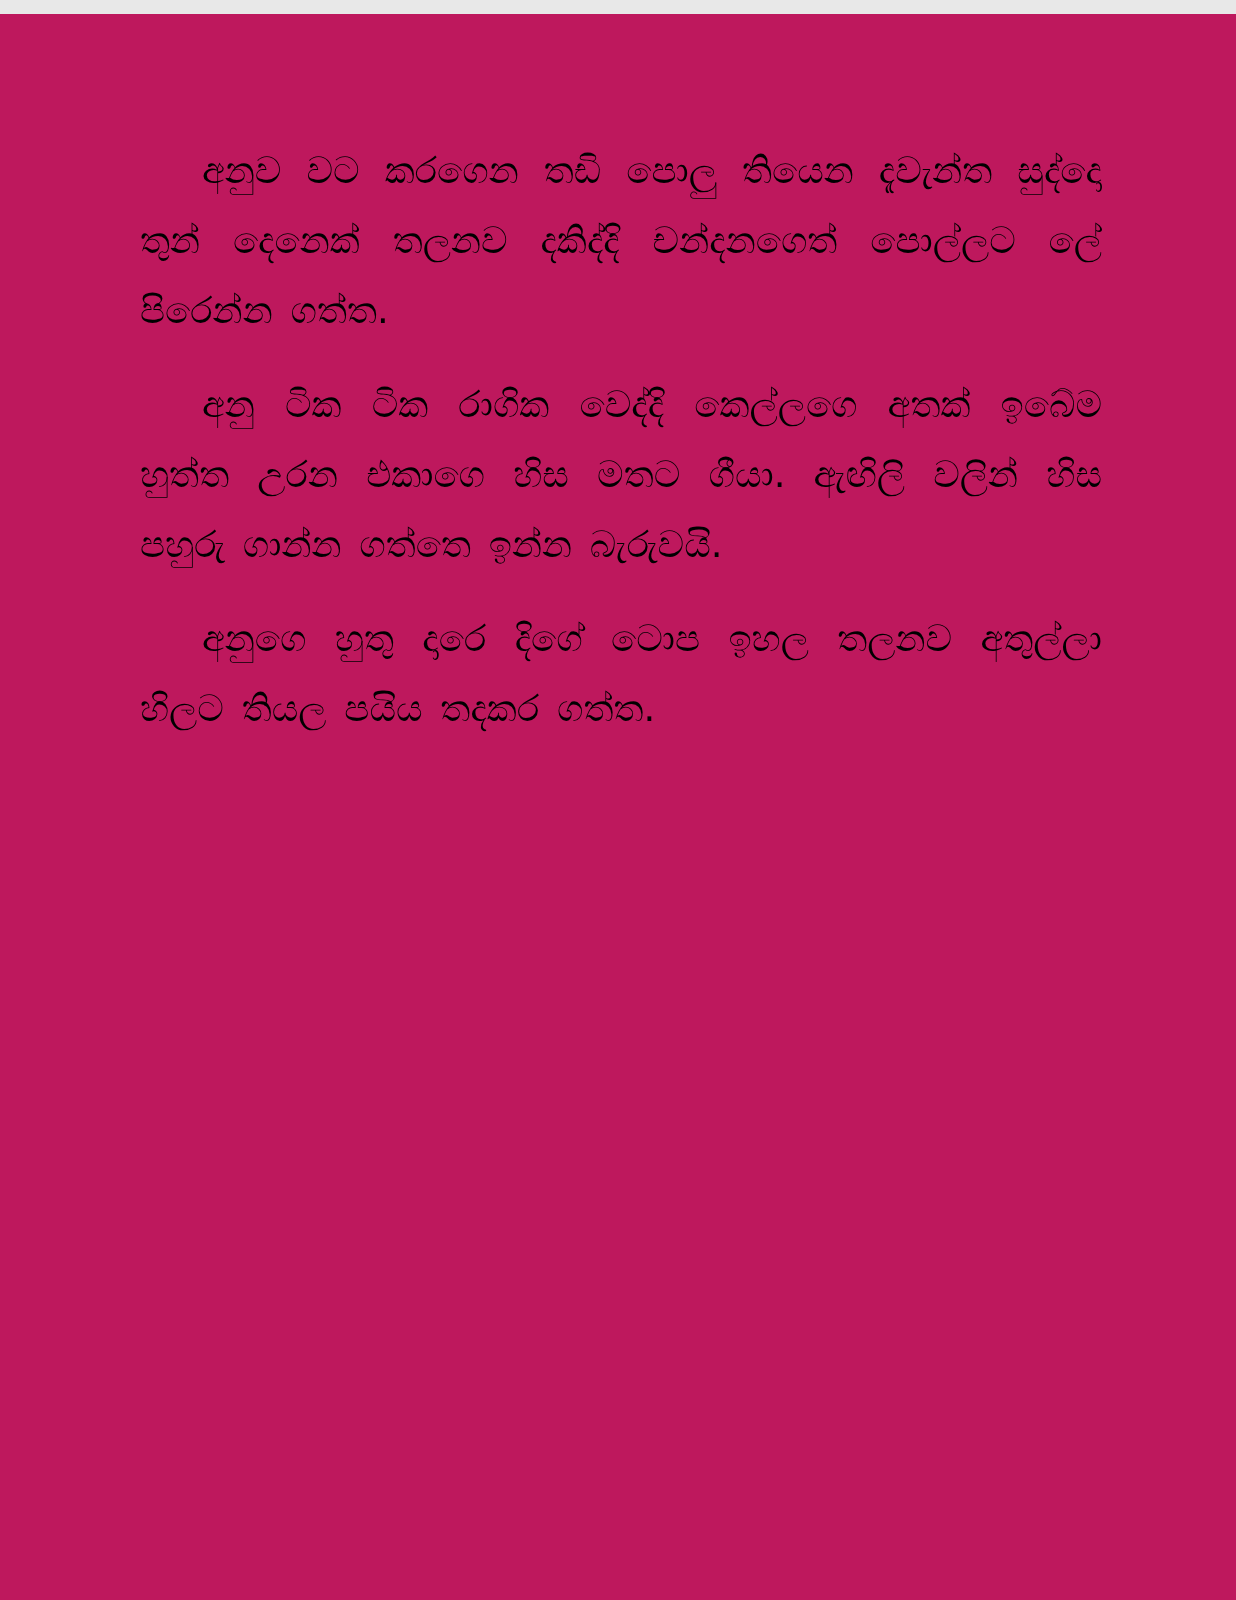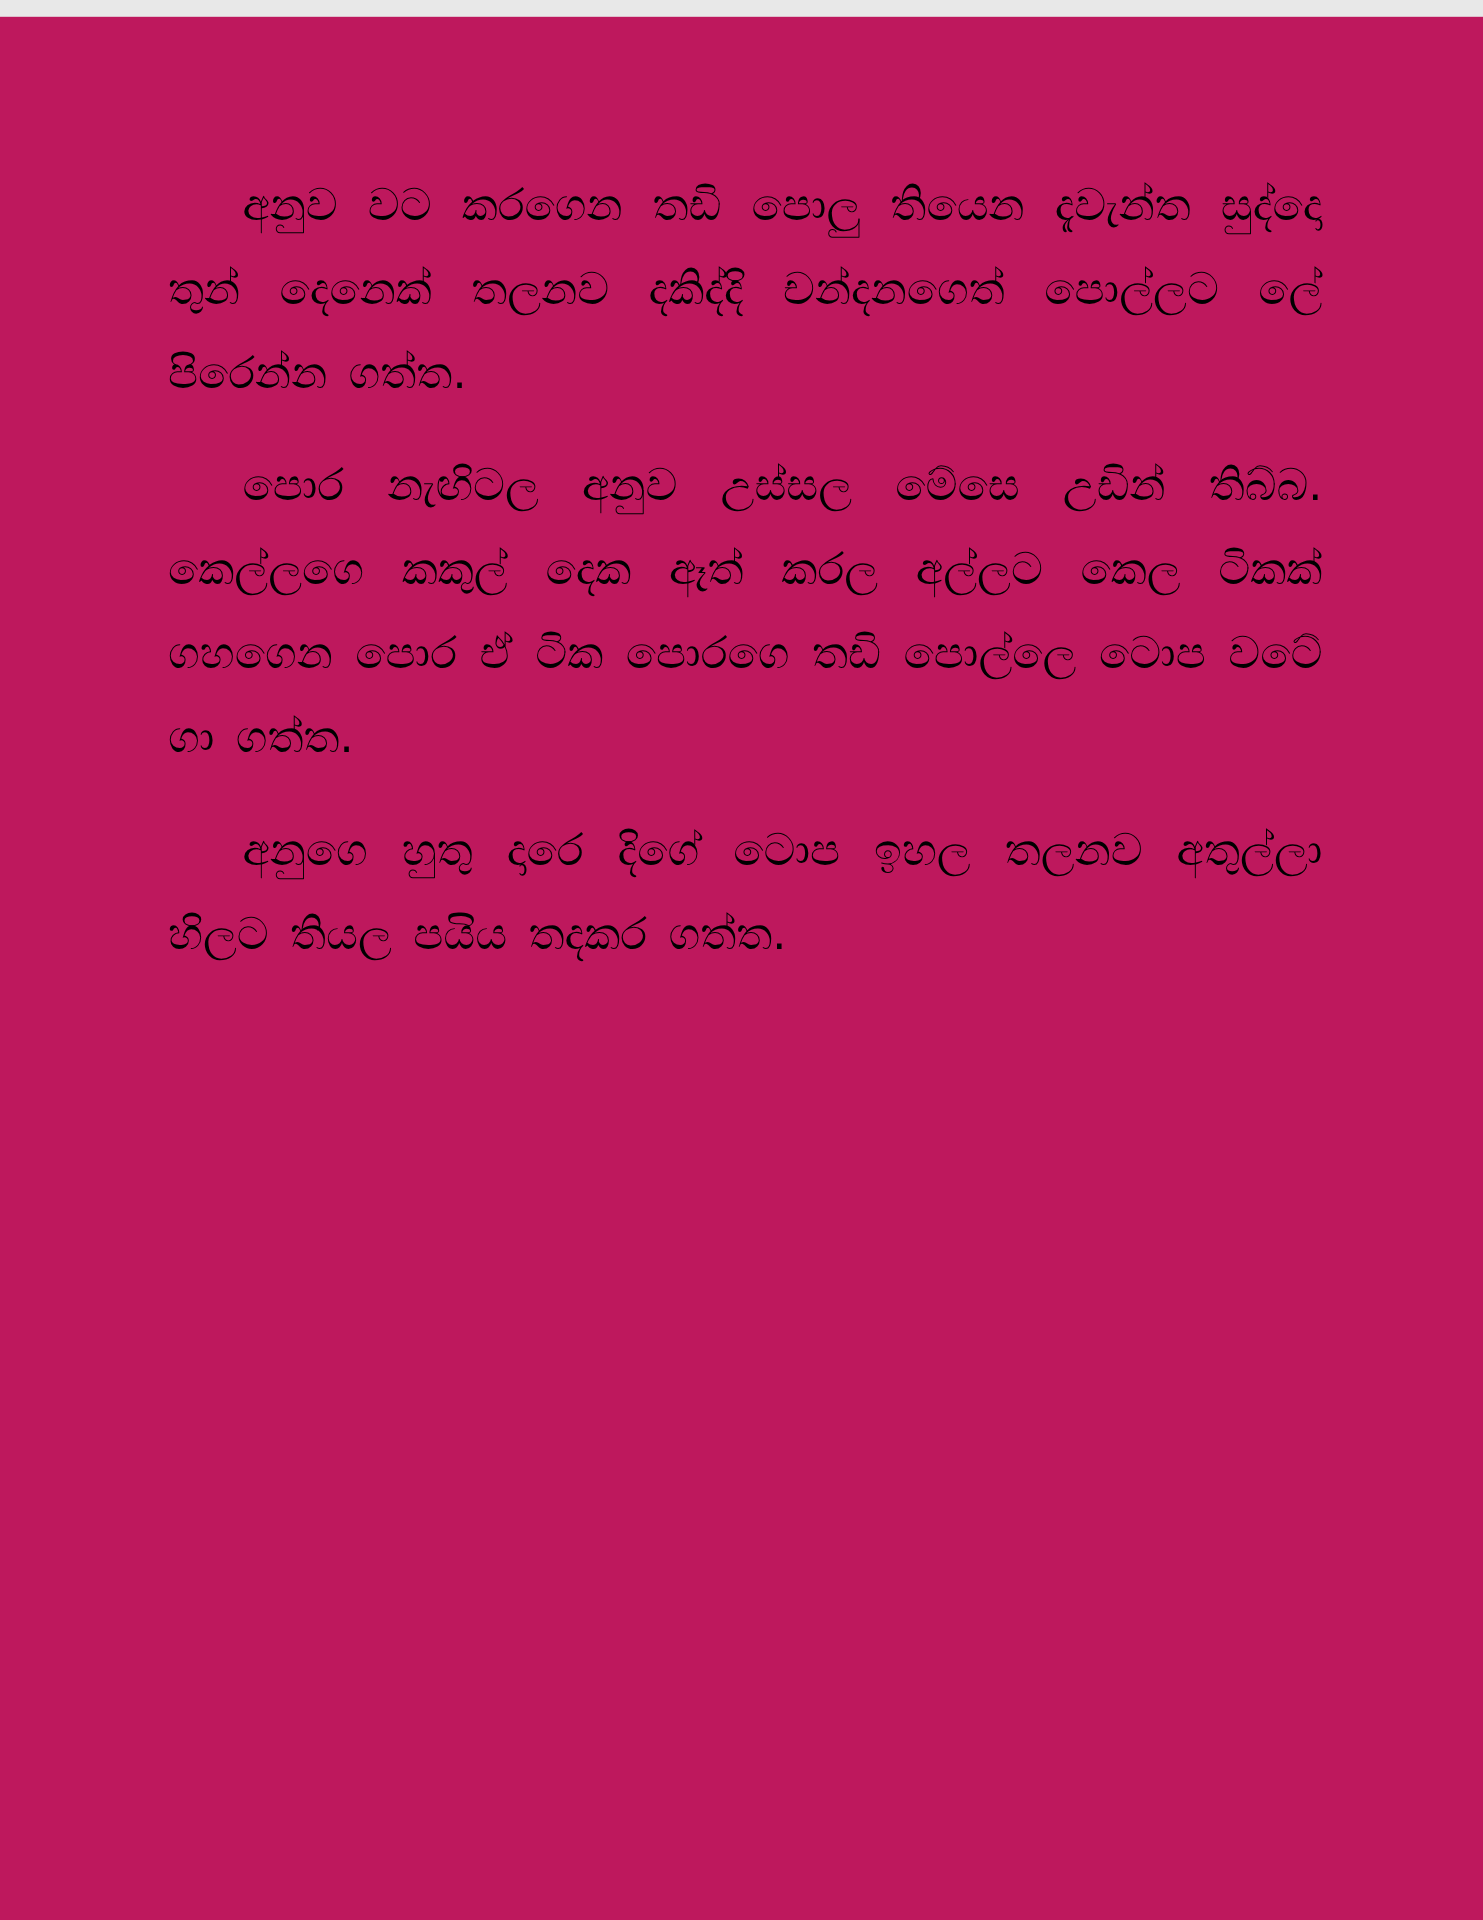--- a/index.html
+++ b/index.html
@@ -33,16 +33,16 @@
     font-weight: 400;
     word-spacing: 6px;
   }
 </style>
 </head>
 <body>
 
 <div class="page">
   <div class="text-block">
     <p>අනුව වට කරගෙන තඩි පොලු තියෙන දැවැන්ත සුද්දො තුන් දෙනෙක් තලනව දකිද්දි චන්දනගෙත් පොල්ලට ලේ පිරෙන්න ගත්ත.</p>
-    <p>පොර නැඟිටල අනුව උස්සල මේසෙ උඩින් තිබ්බ. කෙල්ලගෙ කකුල් දෙක ඈත් කරල අල්ලට කෙල ටිකක් ගහගෙන පොර ඒ ටික පොරගෙ තඩි පොල්ලෙ ටොප වටේ ගා ගත්ත.</p>
+    <p>අනු ටික ටික රාගික වෙද්දි කෙල්ලගෙ අතක් ඉබේම හුත්ත උරන එකාගෙ හිස මතට ගීයා. ඇඟිලි වලින් හිස පහුරු ගාන්න ගත්තෙ ඉන්න බැරුවයි.</p>
     <p>අනුගෙ හුතු දාරෙ දිගේ ටොප ඉහල තලනව අතුල්ලා හිලට තියල පයිය තදකර ගත්ත.</p>
   </div>
 </div>
 
 </body></html>

